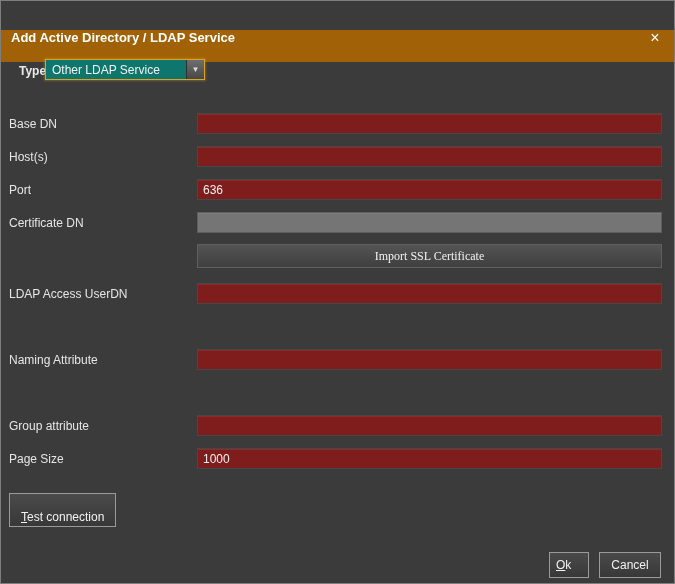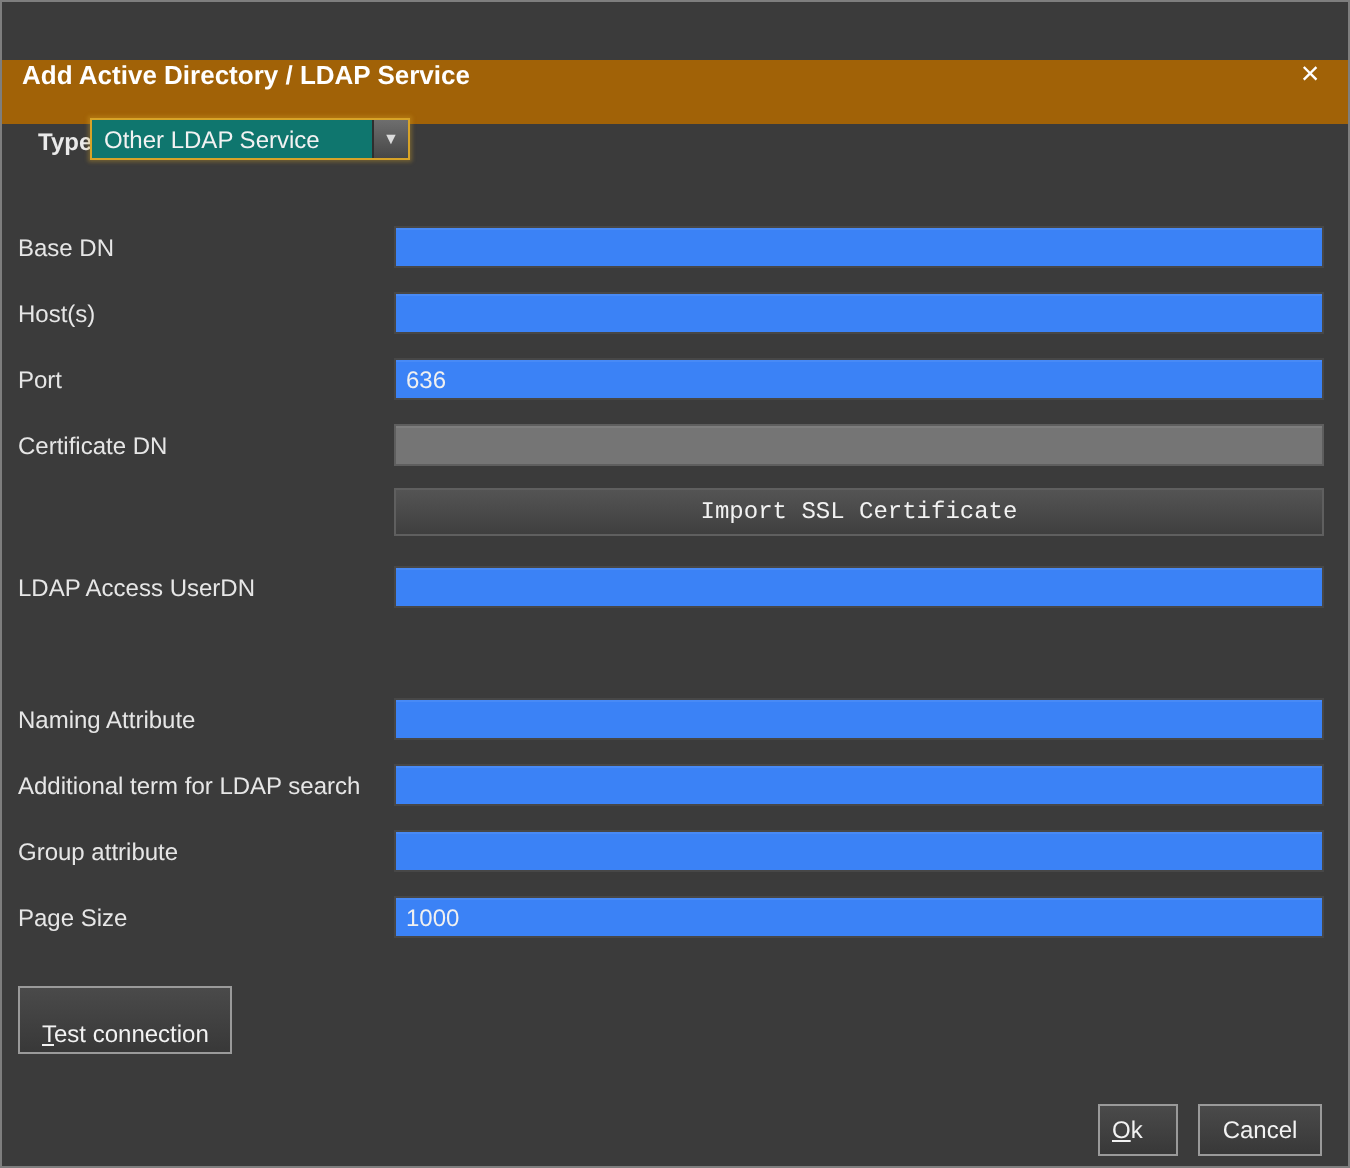--- a/index.html
+++ b/index.html
@@ -50,38 +50,38 @@
     display:flex;align-items:center;justify-content:center;
     color:#dcdcdc;font-size:8px;
   }
   
   .row{position:absolute;left:0;right:0;height:22px;}
   .row .lbl{
     position:absolute;left:8px;top:4px;color:#e6e6e6;white-space:nowrap;text-align:center;
   }
   .row .txt{
     position:absolute;left:196px;right:12px;top:0;height:21px;
-    background:#3b82f6;
+    background:#7f1d1d;
     border:1px solid #474747;
     box-shadow:inset 0 1px 0 rgba(255,255,255,0.07);
     color:#f0f0f0;
     font-family:"Liberation Sans",sans-serif;
     font-size:12px;
     padding:0 5px;
     box-sizing:border-box;
     outline:none;
   }
   .row .txt.light{background:#757575;border-color:#5e5e5e;}
   
   .import-btn{
     position:absolute;left:196px;right:12px;top:243px;height:24px;
     background:linear-gradient(#545454,#3f3f3f);
     border:1px solid #5f5f5f;
     color:#f2f2f2;
-    font-family:Liberation Mono, monospace;
+    font-family:Liberation Serif, serif;
     font-size:12px;
     text-align:center;
     cursor:pointer;
     box-sizing:border-box;
   }
   
   .btn{
     background:linear-gradient(#4a4a4a,#383838);
     border:1px solid #9a9a9a;
     color:#f2f2f2;
@@ -137,24 +137,20 @@
     <span class="lbl">LDAP Access UserDN</span>
     <input class="txt" type="text" value="" style="">
   </div>
 
 
   <div class="row" style="top:348px">
     <span class="lbl">Naming Attribute</span>
     <input class="txt" type="text" value="" style="">
   </div>
 
-  <div class="row" style="top:381px">
-    <span class="lbl">Additional term for LDAP search</span>
-    <input class="txt" type="text" value="" style="">
-  </div>
 
   <div class="row" style="top:414px">
     <span class="lbl">Group attribute</span>
     <input class="txt" type="text" value="" style="">
   </div>
 
   <div class="row" style="top:447px">
     <span class="lbl">Page Size</span>
     <input class="txt" type="text" value="1000" style="">
   </div>

